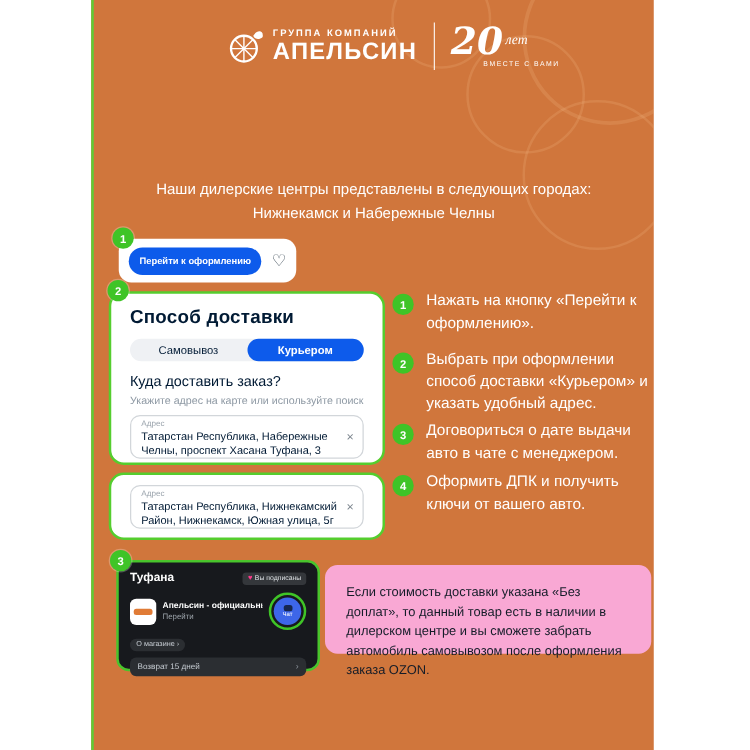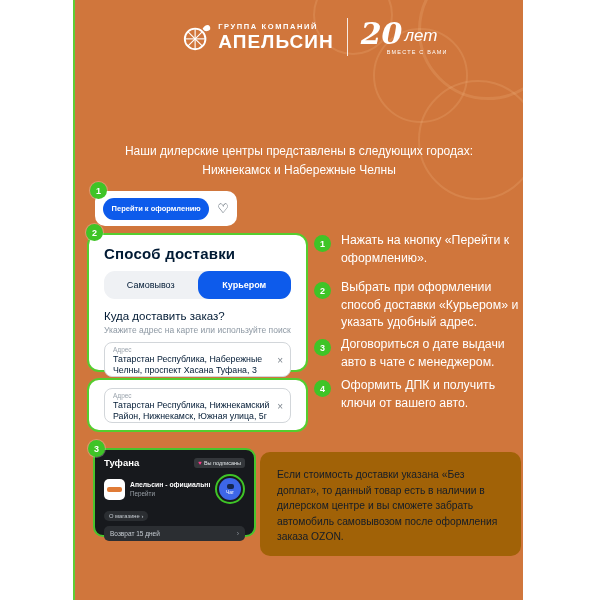--- a/index.html
+++ b/index.html
@@ -17,38 +17,38 @@
   
   .header { position:absolute; top:18px; left:16px; width:100%; display:flex; align-items:center; justify-content:center; gap:13px; color:#fff; }
   .logo-block { display:flex; align-items:center; gap:6px; }
   .logo-text { display:flex; flex-direction:column; line-height:1; }
   .logo-top { font-size:7.5px; font-weight:bold; letter-spacing:1.6px; margin-bottom:2px; }
   .logo-name { font-size:19px; font-weight:bold; letter-spacing:1px; }
   .divider { width:1px; height:38px; background:rgba(255,255,255,0.85); }
   .anniv { display:flex; flex-direction:column; line-height:1; }
   .anniv-row { display:flex; align-items:flex-start; }
   .anniv-num { font-family:"DejaVu Serif", serif; font-style:italic; font-weight:bold; font-size:30px; }
-  .anniv-word { font-family:Liberation Sans, sans-serif; font-style:italic; font-size:17px; margin:8px 0 0 2px; }
+  .anniv-word { font-family:Liberation Serif, serif; font-style:italic; font-size:11px; margin:8px 0 0 2px; }
   .anniv-sub { font-size:5.5px; letter-spacing:1.2px; margin:1px 0 0 26px; }
 
   .title { position:absolute; top:78px; left:0; width:100%; text-align:center; color:#fff; font-size:22.5px; line-height:29px; font-weight:600; }
   .subtitle { position:absolute; top:142px; left:0; width:100%; text-align:center; color:#fff; font-size:12px; line-height:19px; }
 
   
   .badge { position:absolute; width:17px; height:17px; border-radius:50%; background:#3fc427; color:#fff; font-size:9px; font-weight:bold; display:flex; align-items:center; justify-content:center; z-index:5; box-shadow:0 0 0 1px rgba(255,255,255,0.25); }
 
   
   .card1 { position:absolute; left:20px; top:191px; width:142px; height:35px; background:#fff; border-radius:10px; display:flex; align-items:center; padding:0 8px; gap:8px; }
   .btn-checkout { flex:1; height:22px; background:#0d5beb; border-radius:12px; color:#fff; font-size:7.5px; font-weight:bold; display:flex; align-items:center; justify-content:center; border:none; }
   .heart { font-size:13px; color:#33424f; line-height:1; }
 
   
   .card2 { position:absolute; left:12px; top:233px; width:221px; height:139px; background:#fff; border:2px solid #55cd2e; border-radius:12px; padding:10px 15px; }
   .card2 h2 { font-size:15px; color:#001a34; letter-spacing:0.2px; }
-  .tabs { display:flex; margin-top:9px; height:28px; background:#eff1f4; border-radius:11px; }
+  .tabs { display:flex; margin-top:9px; height:18px; background:#eff1f4; border-radius:11px; }
   .tab { flex:1; display:flex; align-items:center; justify-content:center; font-size:9px; color:#001a34; border-radius:11px; }
   .tab.active { background:#0d5beb; color:#fff; font-weight:bold; }
   .question { margin-top:11px; font-size:11.5px; font-weight:normal; color:#001a34; }
   .hint { margin-top:3px; font-size:8.5px; color:#8d98a3; }
   .field { position:relative; margin-top:7px; width:100%; height:35px; border:1px solid #d2d6da; border-radius:8px; background:#fff; padding:3px 20px 0 8px; }
   .field .flabel { font-size:6.5px; color:#9aa3ac; }
   .field .fvalue { font-size:8.8px; line-height:11px; color:#001a34; margin-top:1px; }
   .field .fclear { position:absolute; right:7px; top:50%; transform:translateY(-50%); color:#7d868f; font-size:10px; }
 
   
@@ -75,21 +75,21 @@
   .return-row { display:flex; align-items:center; justify-content:space-between; background:#2b2e32; border-radius:5px; margin-top:4px; padding:4px 6px; color:#c6ccd2; font-size:6.5px; }
   .chev { color:#8b9299; font-size:7px; }
 
   
   .step { position:absolute; left:239px; width:212px; display:flex; gap:10px; }
   .step-num { width:17px; height:17px; border-radius:50%; background:#3fc427; color:#fff; font-size:9px; font-weight:bold; display:flex; align-items:center; justify-content:center; flex:none; margin-top:3px; }
   .step-text { color:#fff; font-size:12.3px; line-height:17.5px; }
   .s1 { top:232px; } .s2 { top:279px; } .s3 { top:336px; } .s4 { top:377px; }
 
   
-  .note { position:absolute; left:185px; top:452px; width:261px; height:104px; background:#a16207; border-radius:10px; padding:15px 17px; font-size:10.3px; line-height:15.5px; color:#141c28; }
+  .note { position:absolute; left:185px; top:452px; width:261px; height:71px; background:#f9a8d4; border-radius:10px; padding:15px 17px; font-size:10.3px; line-height:15.5px; color:#141c28; }
 
   
   .orange-svg { width:30px; height:32px; }
 </style>
 </head>
 <body>
 
 <div class="canvas">
   <div class="poster">
 

